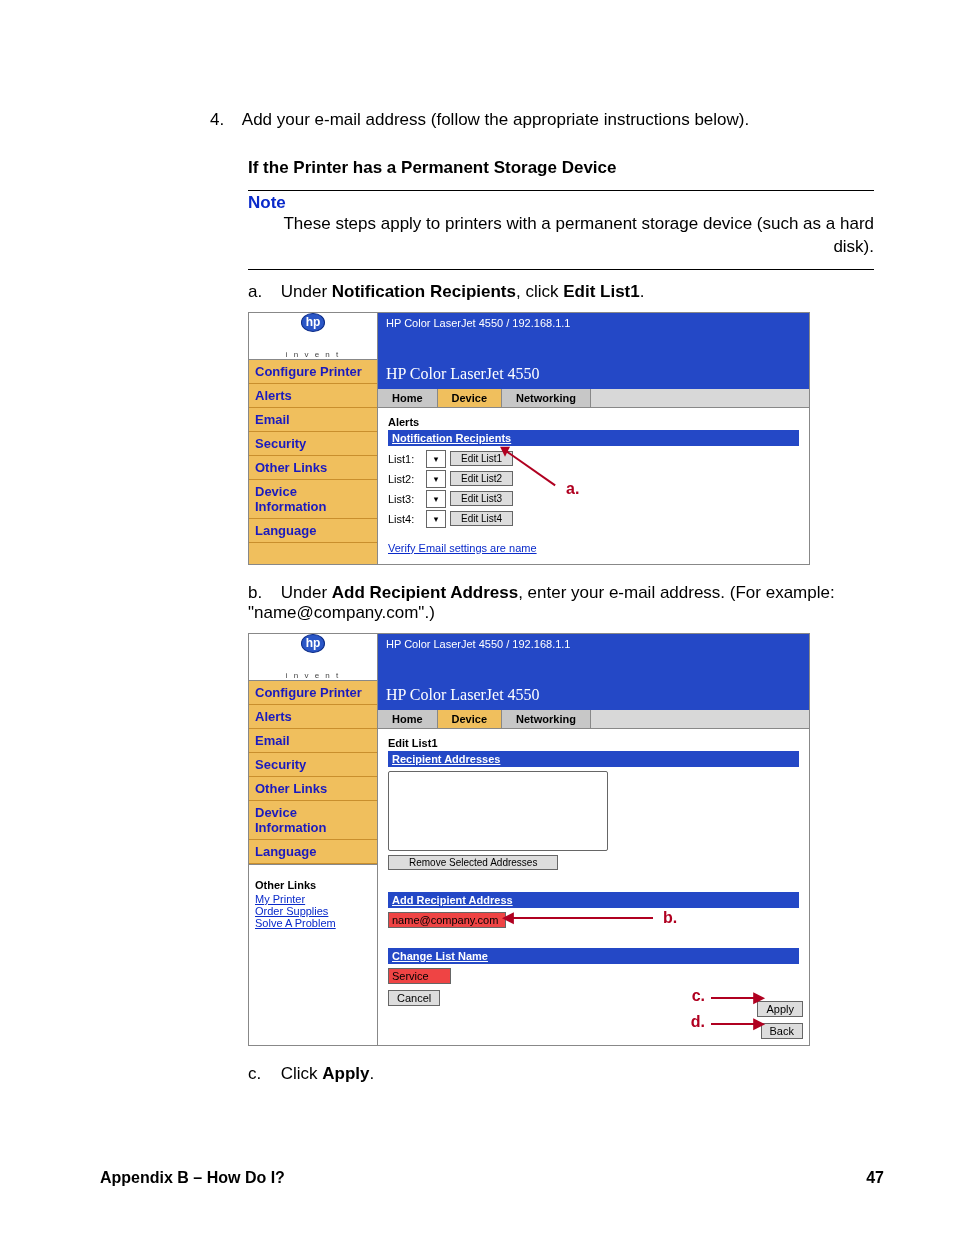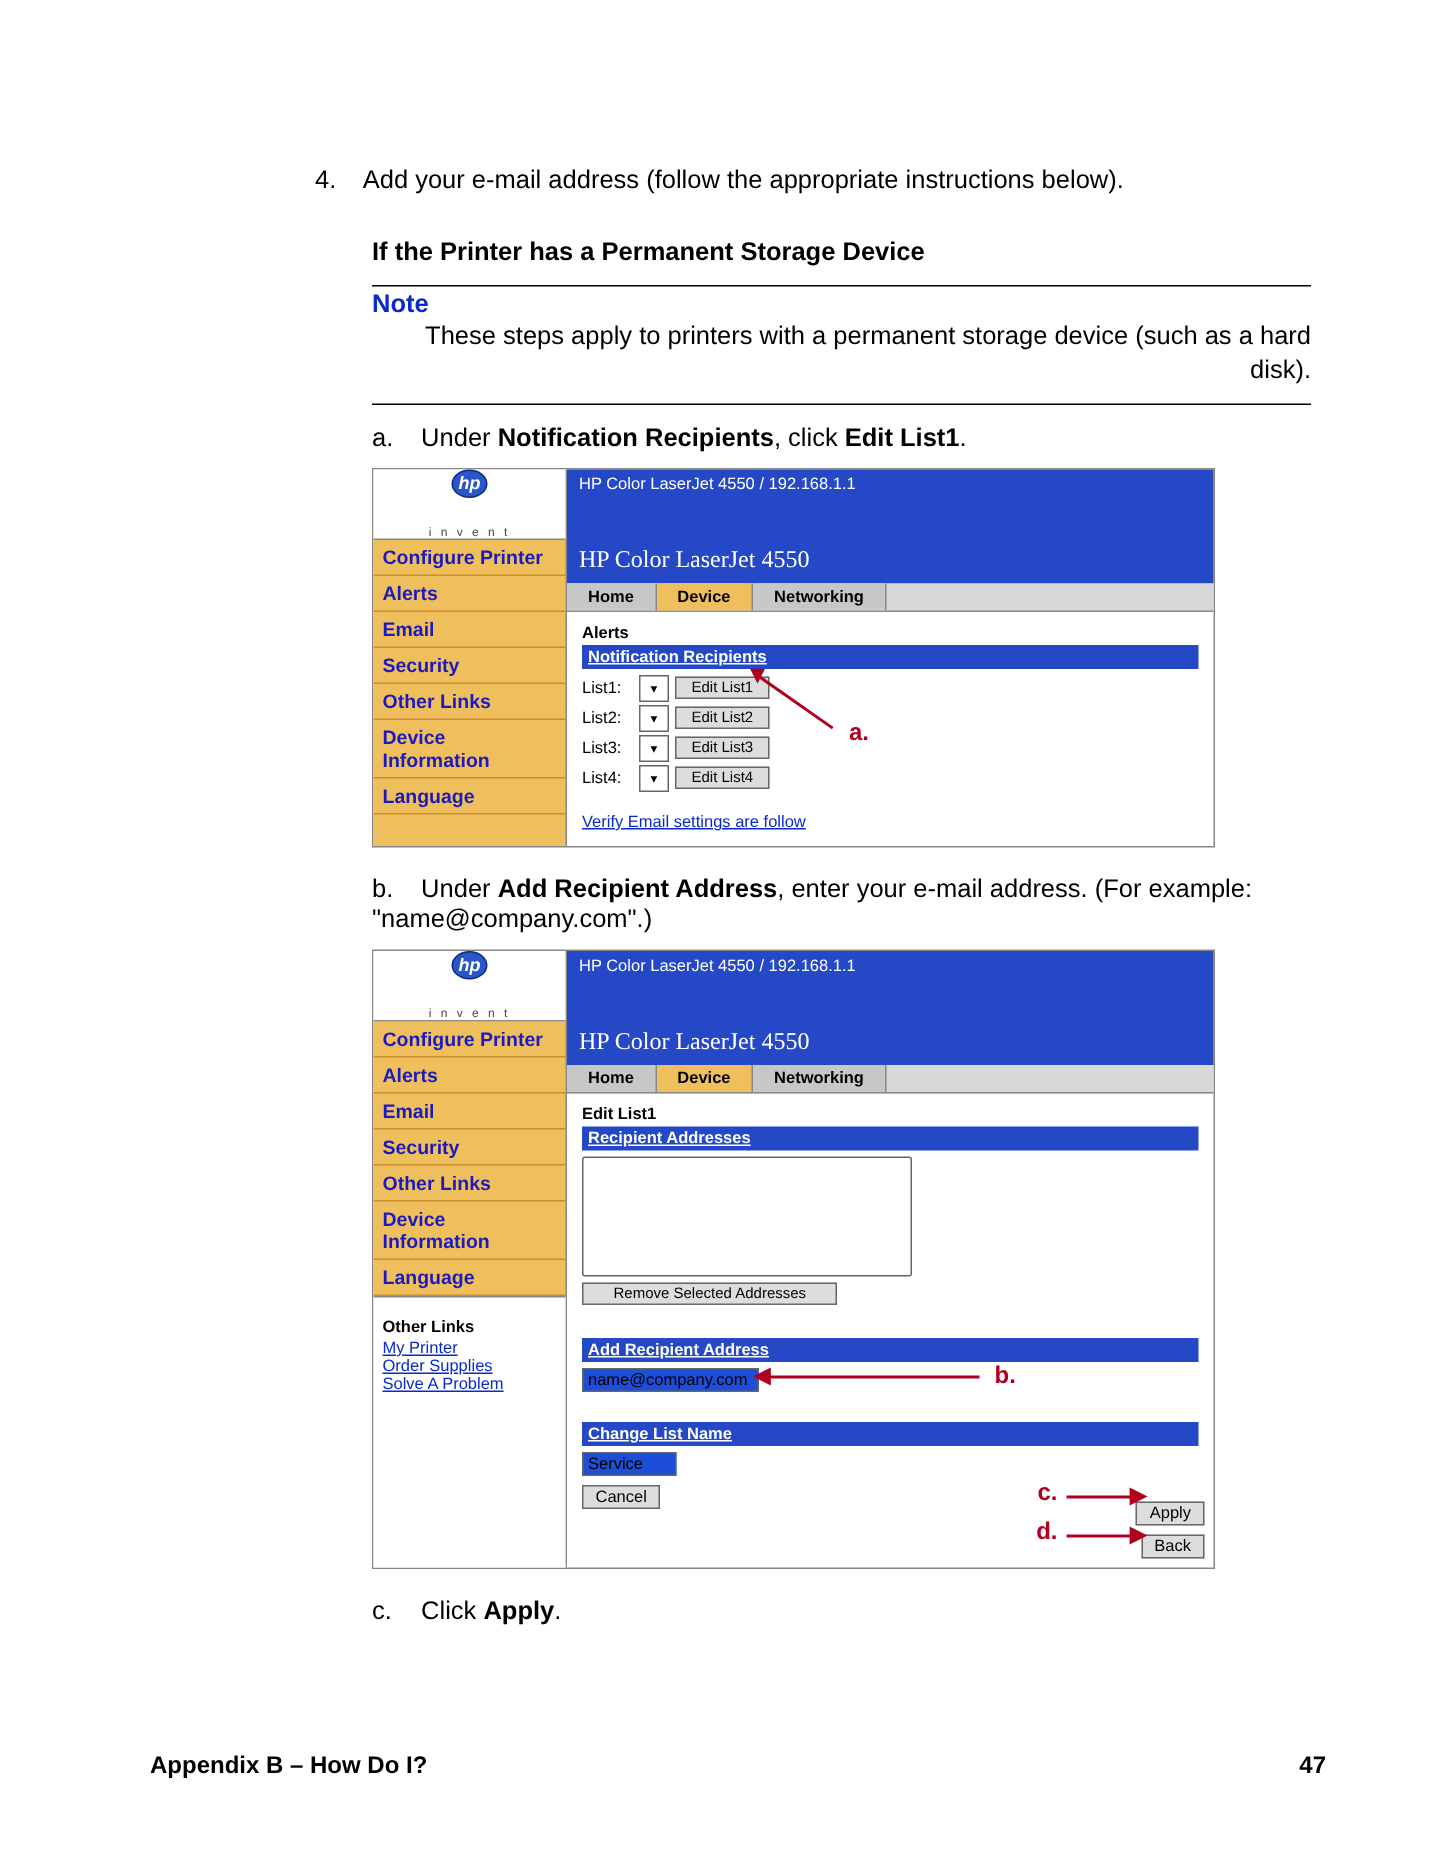--- a/index.html
+++ b/index.html
@@ -58,21 +58,21 @@
     display: flex;
     flex-direction: column;
     align-items: center;
     justify-content: center;
     border-bottom: 1px solid #888;
   }
   .hp-logo {
     width: 22px; height: 22px; border-radius: 50%;
     background: #2a56c6;
     display:flex; align-items:center; justify-content:center;
-    color:#fff; font-style:italic; font-weight:bold; font-size:12px;
+    color:#fff; font-weight:bold; font-size:12px;
     border: 1px solid #0a2a86;
   }
   .hp-invent { font-size: 8px; letter-spacing: 2px; color:#444; margin-top:18px; }
   .sidebar-item {
     padding: 4px 6px;
     border-bottom: 1px solid #c98f2d;
     font-weight: bold;
     color: #1a1abf;
     font-size: 13px;
   }
@@ -128,21 +128,21 @@
   .red-line {
     position:absolute;
     background:#b00020;
     height:2px;
     transform-origin: left center;
   }
   .listbox {
     width: 220px; height: 80px; border: 1px solid #666; background:#fff;
   }
   .textinput {
-    border: 1px solid #666; background:#1d4ed8; padding: 1px 3px; font-size: 11px;
+    border: 1px solid #666; background:#ef4444; padding: 1px 3px; font-size: 11px;
     width: 110px;
   }
   .wide-input { width: 55px; }
   .btn-grey {
     border: 1px solid #666; background:#ddd; padding: 1px 8px; font-size:11px;
   }
   .right-btn-col {
     position:absolute; right: 6px; display:flex; flex-direction:column; gap:6px; align-items:flex-end;
   }
   .page-footer {
@@ -222,21 +222,21 @@
             <span class="lbl">List3:</span>
             <span class="dd">▾</span>
             <button class="mini-btn">Edit List3</button>
           </div>
           <div class="list-row">
             <span class="lbl">List4:</span>
             <span class="dd">▾</span>
             <button class="mini-btn">Edit List4</button>
           </div>
 
-          <a class="verify-link">Verify Email settings are follow</a>
+          <a class="verify-link">Verify Email settings are name</a>
 
           
           <div class="red-line" style="left:128px; top:42px; width:60px; transform: rotate(35deg);"></div>
           <span class="arrow-red" style="left:122px; top:32px;">▾</span>
           <span class="callout" style="left:188px; top:72px;">a.</span>
         </div>
       </div>
     </div>
 
     <div class="sub-letter-row">

